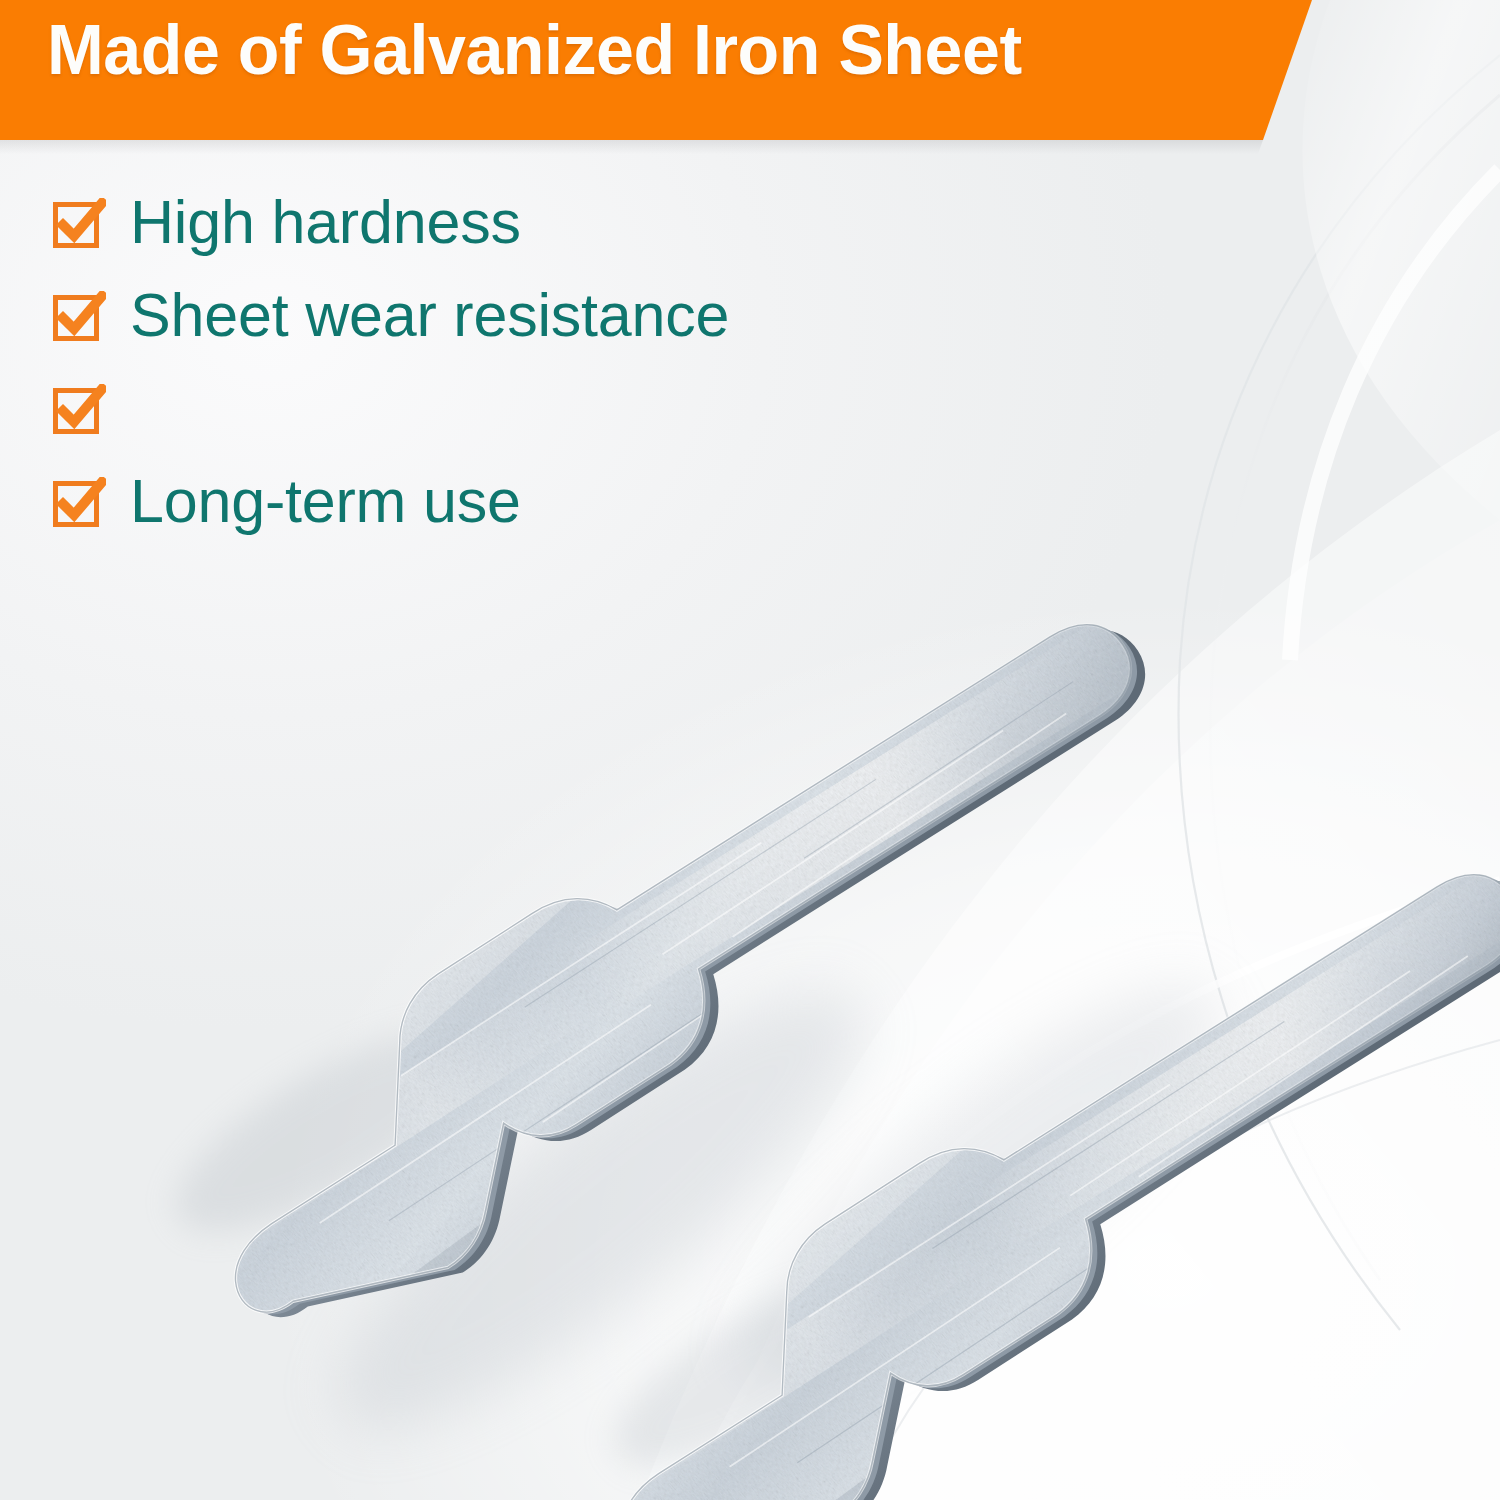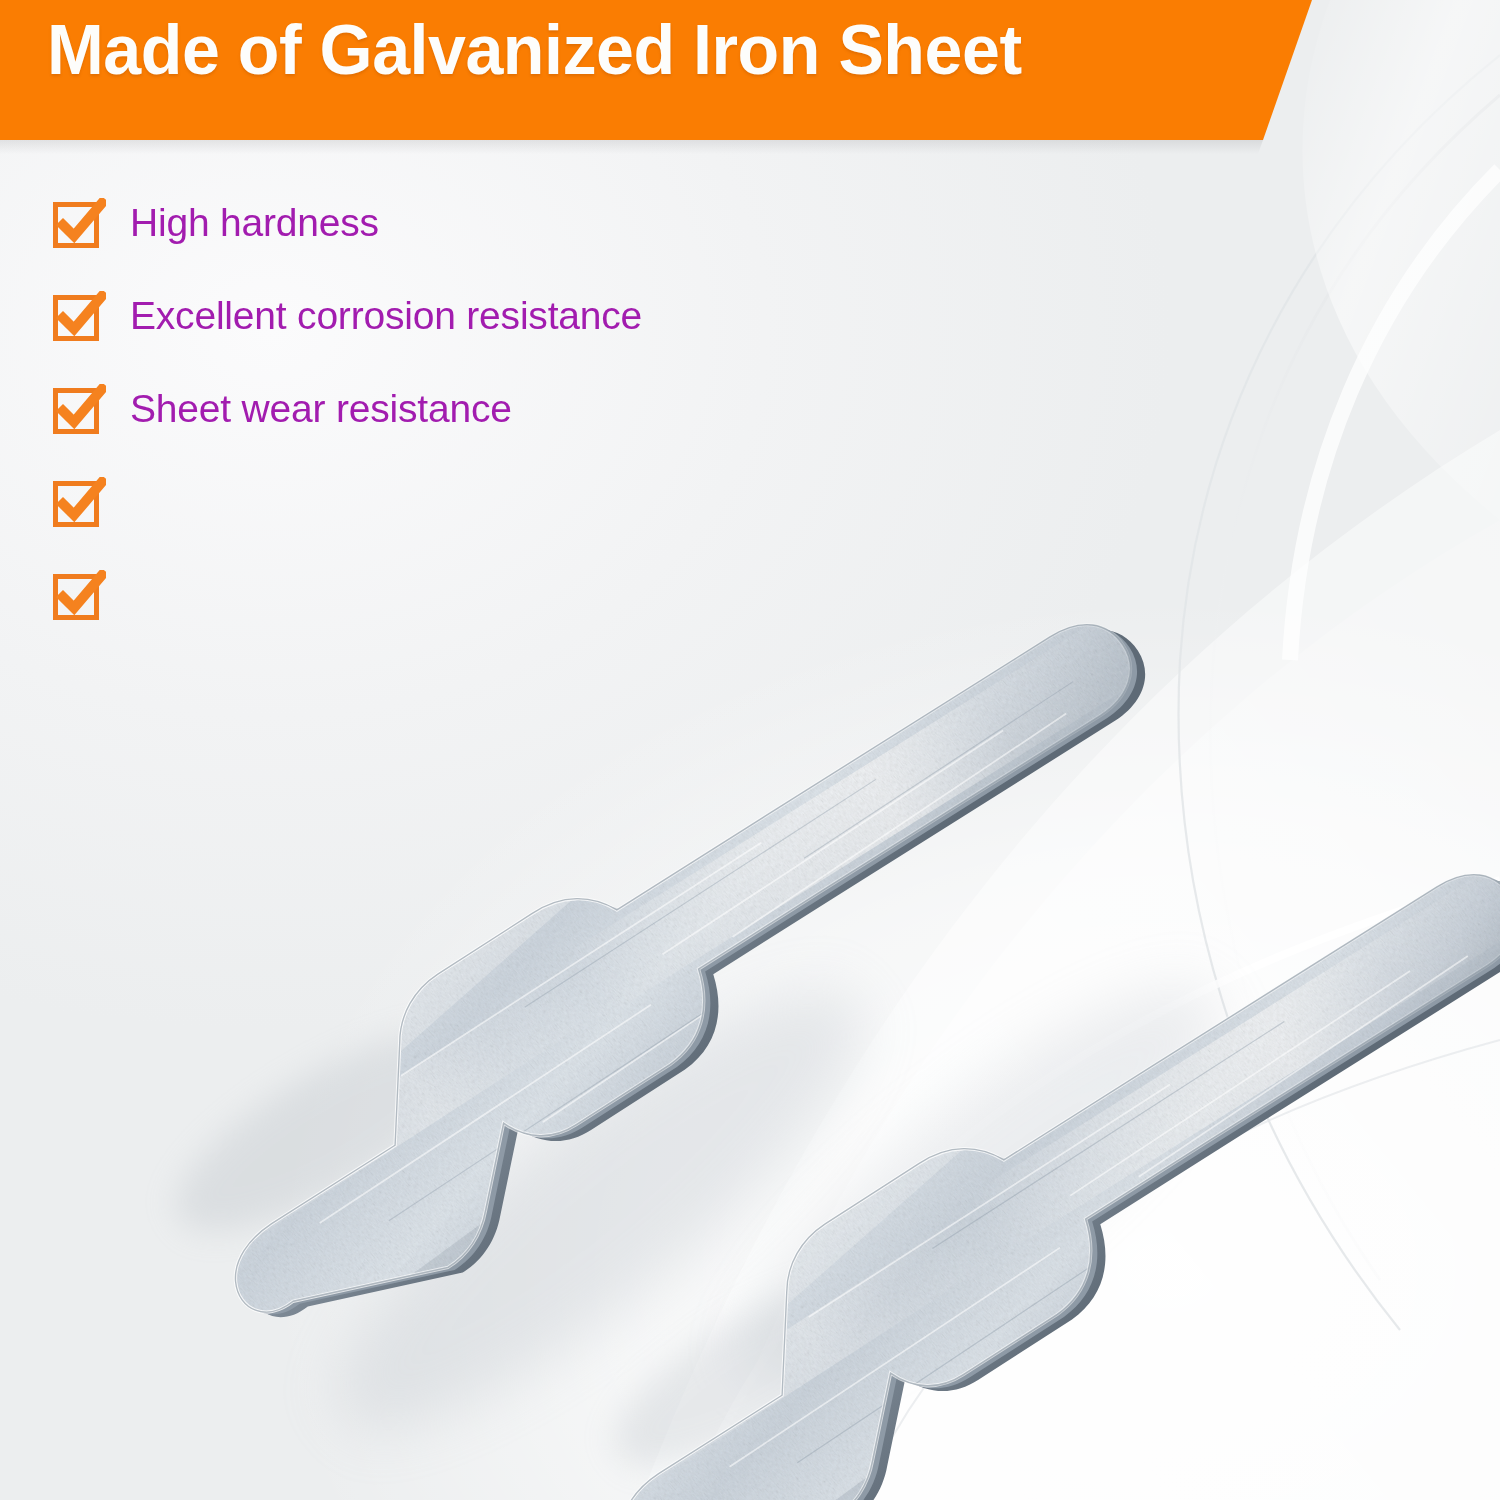--- a/index.html
+++ b/index.html
@@ -93,22 +93,22 @@
   }
   .check-icon {
     position: relative;
     width: 54px;
     height: 54px;
     flex: 0 0 54px;
   }
   .check-icon svg { display: block; }
   .feature-label {
     margin-left: 24px;
-    font-size: 39px;
-    color: #a21caf;
+    font-size: 61px;
+    color: #0f766e;
     line-height: 1;
     letter-spacing: -0.2px;
     white-space: nowrap;
     position: relative;
     top: -2px;
   }
 
   
   .tools {
     position: absolute;
@@ -350,29 +350,20 @@
     <div class="feature-row">
       <span class="check-icon">
         <svg width="54" height="54" viewBox="0 0 54 54" xmlns="http://www.w3.org/2000/svg">
           <rect x="3.5" y="6.5" width="41" height="41" fill="none" stroke="#f07c1e" stroke-width="5"></rect>
           <path d="M11 27 L22 38 L50 5" fill="none" stroke="#f5821f" stroke-width="10" stroke-linecap="square" stroke-linejoin="miter"></path>
         </svg>
       </span>
       <span class="feature-label">High hardness</span>
     </div>
 
-    <div class="feature-row">
-      <span class="check-icon">
-        <svg width="54" height="54" viewBox="0 0 54 54" xmlns="http://www.w3.org/2000/svg">
-          <rect x="3.5" y="6.5" width="41" height="41" fill="none" stroke="#f07c1e" stroke-width="5"></rect>
-          <path d="M11 27 L22 38 L50 5" fill="none" stroke="#f5821f" stroke-width="10" stroke-linecap="square" stroke-linejoin="miter"></path>
-        </svg>
-      </span>
-      <span class="feature-label">Excellent corrosion resistance</span>
-    </div>
 
     <div class="feature-row">
       <span class="check-icon">
         <svg width="54" height="54" viewBox="0 0 54 54" xmlns="http://www.w3.org/2000/svg">
           <rect x="3.5" y="6.5" width="41" height="41" fill="none" stroke="#f07c1e" stroke-width="5"></rect>
           <path d="M11 27 L22 38 L50 5" fill="none" stroke="#f5821f" stroke-width="10" stroke-linecap="square" stroke-linejoin="miter"></path>
         </svg>
       </span>
       <span class="feature-label">Sheet wear resistance</span>
     </div>
@@ -386,17 +377,18 @@
       </span>
     </div>
 
     <div class="feature-row">
       <span class="check-icon">
         <svg width="54" height="54" viewBox="0 0 54 54" xmlns="http://www.w3.org/2000/svg">
           <rect x="3.5" y="6.5" width="41" height="41" fill="none" stroke="#f07c1e" stroke-width="5"></rect>
           <path d="M11 27 L22 38 L50 5" fill="none" stroke="#f5821f" stroke-width="10" stroke-linecap="square" stroke-linejoin="miter"></path>
         </svg>
       </span>
+      <span class="feature-label">Long-term use</span>
     </div>
 
   </div>
 
 </div>
 
 </body></html>

